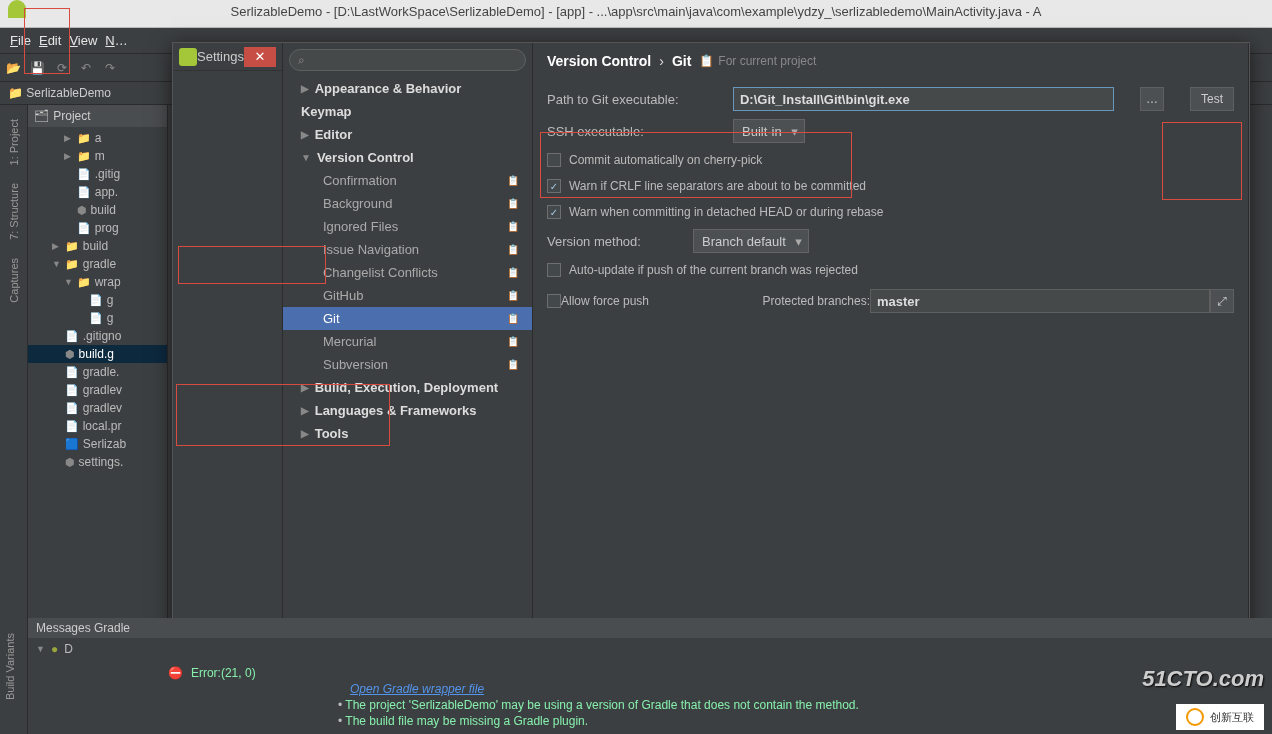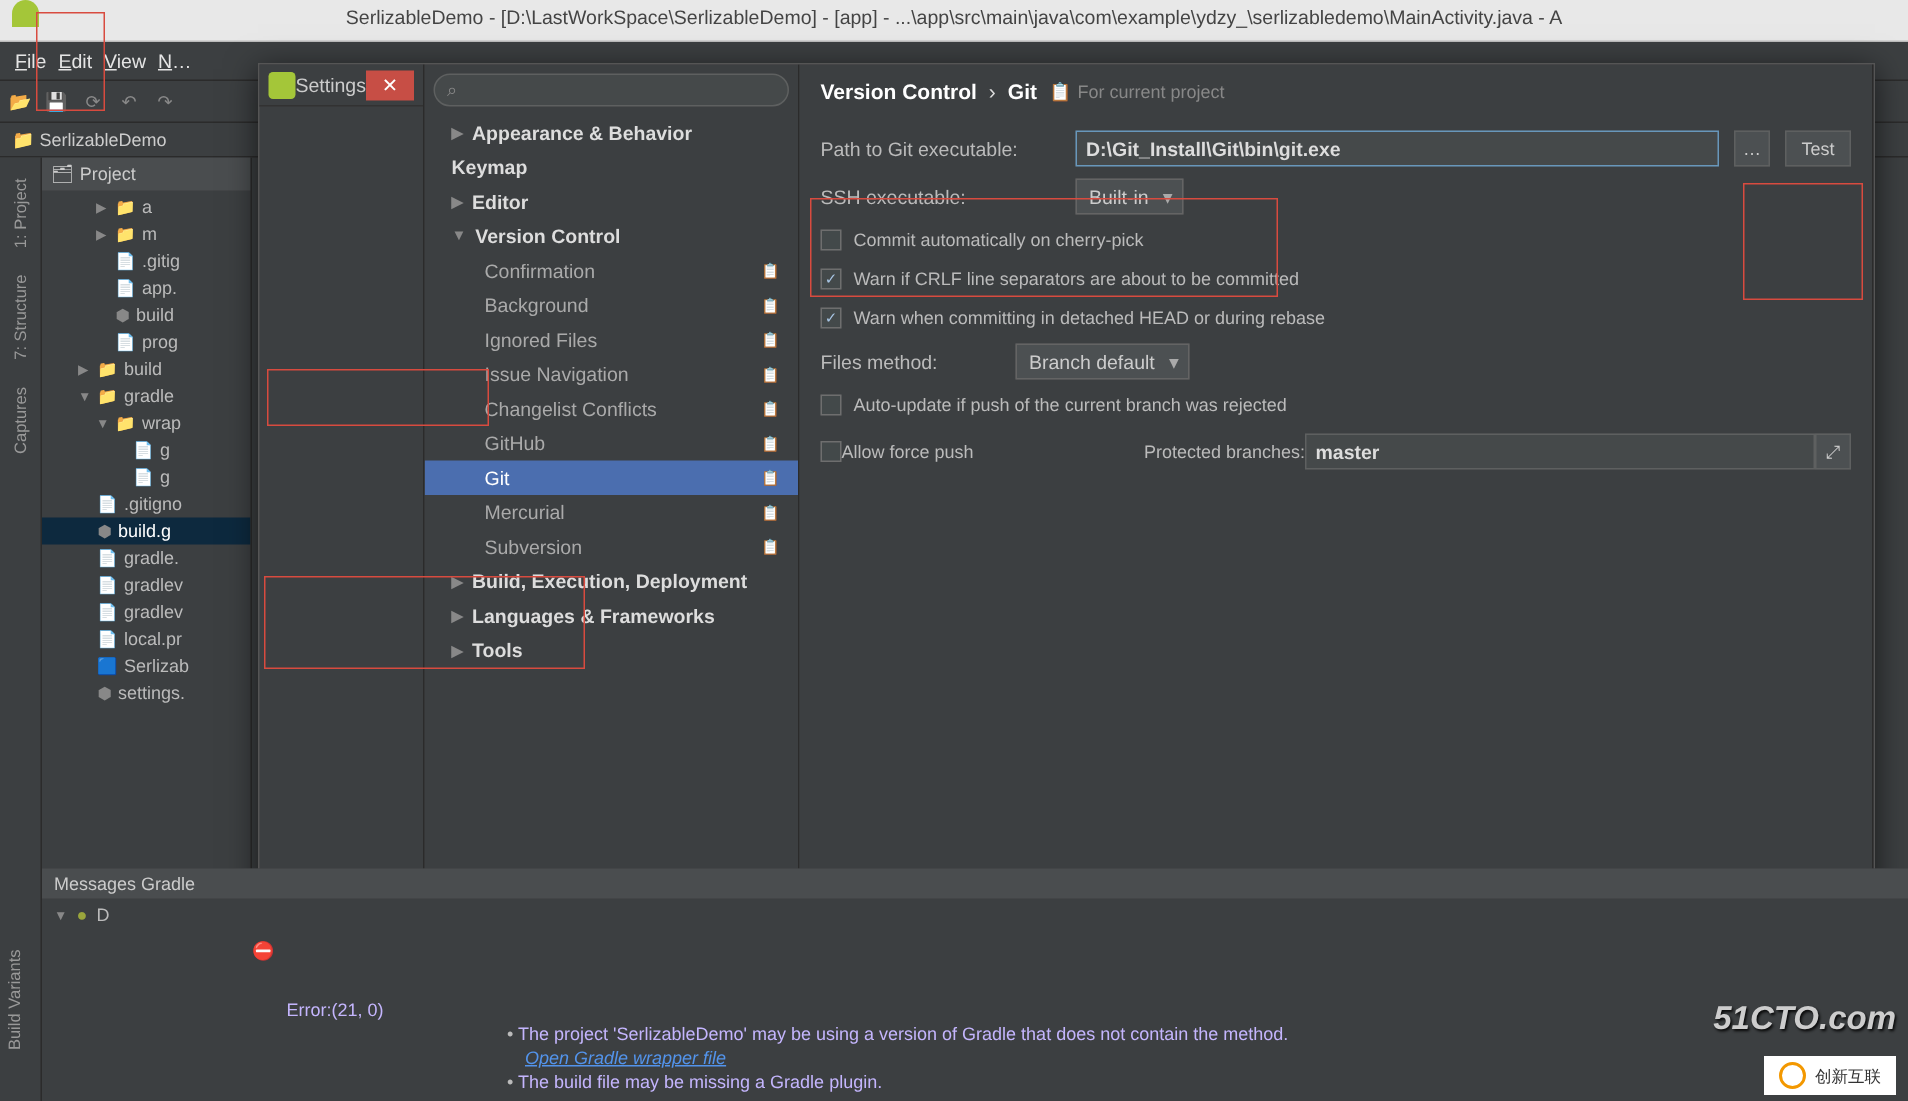--- a/index.html
+++ b/index.html
@@ -38,39 +38,39 @@
 .cat-row.bold { font-weight:bold; color:#ddd;}
 .cat-row.sub { padding-left:40px; color:#aaa; position:relative;}
 .cat-row.sub .proj-ico { position:absolute; right:12px; color:#666; font-size:10px;}
 .cat-row.selected { background:#4b6eaf; color:#fff;}
 .cat-arrow { color:#888; font-size:10px;}
 .settings-right { flex:1; background:#3c3f41; padding:0; display:flex; flex-direction:column;}
 .breadcrumb { padding:10px 14px; color:#ddd; font-size:14px; display:flex; align-items:center; gap:8px;}
 .breadcrumb .accent { color:#fff; font-weight:600;}
 .breadcrumb .badge { color:#888; font-size:12px; display:flex; align-items:center; gap:4px;}
 .form-area { padding:8px 14px; display:flex; flex-direction:column; gap:8px;}
-.form-row { display:flex; align-items:center; gap:10px;}
+.form-row { display:flex; align-items:center; gap:26px;}
 .form-label { width:160px; color:#bbbbbb; font-size:13px;}
 .text-input { flex:1; background:#45494a; border:1px solid #6897bb; color:#ddd; padding:4px 6px; font-size:13px; height:24px;font-weight:bold;}
 .text-input.plain { border:1px solid #5e6060;}
 .ellipsis-btn { width:24px; height:24px; background:#4c5052; border:1px solid #5e6060; color:#ccc; display:flex; align-items:center; justify-content:center;}
 .test-btn { width:44px; height:24px; background:#4c5052; border:1px solid #5e6060; color:#ccc; display:flex; align-items:center; justify-content:center;}
 .dropdown { background:#4c5052; border:1px solid #646464; color:#ccc; height:24px; padding:0 22px 0 8px; display:flex; align-items:center; position:relative; font-size:13px;}
 .dropdown::after { content:"▾"; position:absolute; right:6px; color:#aaa;}
 .check-row { display:flex; align-items:center; gap:8px; padding:2px 0;}
 .checkbox { width:14px; height:14px; border:1px solid #6e6e6e; background:#43494a; display:flex; align-items:center; justify-content:center; font-size:10px; color:#a8c6e5;}
 .settings-footer { border-top:1px solid #2b2b2b; padding:10px 14px; display:flex; justify-content:flex-end; gap:8px;}
 .btn { padding:4px 18px; background:#4c5052; border:1px solid #5e6060; color:#ccc; font-size:13px;}
 .btn.primary { background:#365880; border:1px solid #4c708c; color:#fff;}
 .btn.disabled { color:#777;}
 .red-box { border:1px solid #d84b3f; position:absolute; pointer-events:none;}
 .bottom-area { position:absolute; bottom:0; left:28px; right:0; background:#3c3f41;}
 .messages-bar { background:#4a4d4f; padding:3px 8px; color:#ccc; font-size:12px;}
 .build-output { padding:6px 10px; font-size:12px; display:flex; flex-direction:column; gap:2px;}
-.err-text { color:#c4b5fd;margin-top:39px;}
+.err-text { color:#86efac;}
 .link-text { color:#5394ec; text-decoration:underline; font-style:italic;}
 .watermark { position:absolute; right:8px; bottom:42px; color:#ddd; font-weight:bold; font-size:22px; font-style:italic; text-shadow:1px 1px 2px #000; opacity:.9;}
 .watermark2 { position:absolute; right:8px; bottom:4px; background:#fff; color:#333; padding:4px 10px; font-size:11px; display:flex; align-items:center; gap:6px;}
 .breadcrumb-bar { background:#3c3f41; padding:4px 8px; color:#ccc; font-size:12px; border-bottom:1px solid #2b2b2b;}
 </style>
 </head>
 <body>
 
 <div class="top-bar">
   <div class="android-icon"></div>
@@ -311,21 +311,21 @@
         </div>
         <div class="check-row">
           <div class="checkbox">✓</div>
           <span>Warn if CRLF line separators are about to be committed</span>
         </div>
         <div class="check-row">
           <div class="checkbox">✓</div>
           <span>Warn when committing in detached HEAD or during rebase</span>
         </div>
         <div class="form-row">
-          <div class="form-label" style="width:120px;">Files method:</div>
+          <div class="form-label" style="width:120px;">Version method:</div>
           <div class="dropdown">Branch default</div>
         </div>
         <div class="check-row">
           <div class="checkbox"></div>
           <span>Auto-update if push of the current branch was rejected</span>
         </div>
         <div class="check-row" style="gap:0;">
           <div class="checkbox"></div>
           <span>Allow force push</span>
           <div style="flex:1"></div>
@@ -356,22 +356,22 @@
   <div style="padding:4px 8px;display:flex;align-items:center;gap:6px;">
     <span class="arrow">▼</span>
     <span style="color:#9aa53c;">●</span>
     <span>D</span>
   </div>
   <div class="build-output">
     <div style="display:flex;gap:8px;padding-left:130px;">
       <span style="color:#e05555;">⛔</span>
       <span class="err-text">Error:(21, 0)</span>
     </div>
+    <div style="padding-left:312px;"><span class="link-text">Open Gradle wrapper file</span></div>
     <div style="padding-left:300px;">• <span class="err-text">The project 'SerlizableDemo' may be using a version of Gradle that does not contain the method.</span></div>
-    <div style="padding-left:312px;"><span class="link-text">Open Gradle wrapper file</span></div>
     <div style="padding-left:300px;">• <span class="err-text">The build file may be missing a Gradle plugin.</span></div>
   </div>
 </div>
 
 <div class="vertical-label" style="position:absolute;left:4px;bottom:30px;">Build Variants</div>
 
 <div class="watermark">51CTO.com</div>
 <div class="watermark2">
   <span style="width:18px;height:18px;border:2px solid #f39800;border-radius:50%;display:inline-block;"></span>
   <span>创新互联</span>

